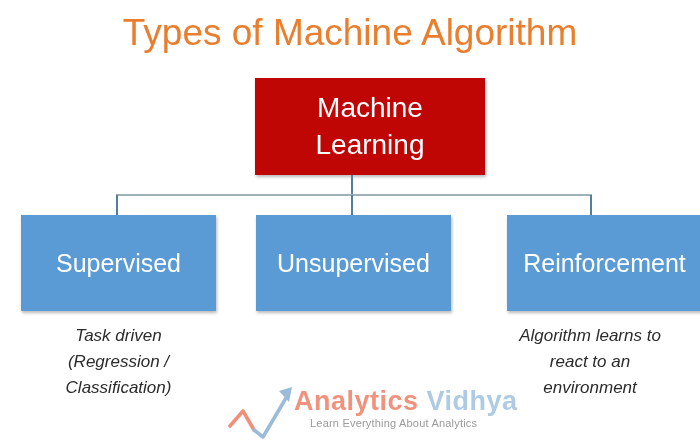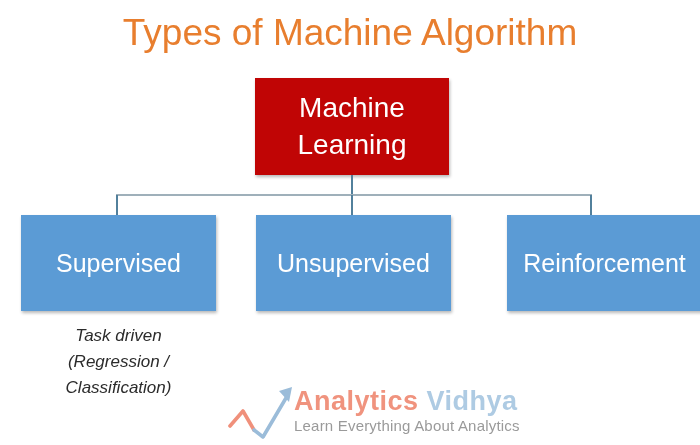--- a/index.html
+++ b/index.html
@@ -34,21 +34,21 @@
   }
   .node{
     position:absolute;
     display:flex;align-items:center;justify-content:center;
     text-align:center;
     color:var(--box-text);
     box-shadow:1px 2px 3px rgba(0,0,0,0.28);
   }
   .node-label{white-space:pre-line;}
   .root-box{
-    left:255px;top:78px;width:194px;height:97px;
+    left:255px;top:78px;width:230px;height:97px;
     background:var(--root-box);
     font-size:28px;line-height:1.32;
   }
   .branch-box{
     top:215px;width:195px;height:96px;
     background:var(--branch-box);
     font-size:25px;
   }
   .branch-0{left:21px;}
   .branch-1{left:256px;}
@@ -75,22 +75,22 @@
   .logo{position:absolute;left:228px;top:384px;width:260px;height:58px;}
   .logo-icon{position:absolute;left:0;top:2px;}
   .logo-name{
     position:absolute;left:66px;top:2px;
     font-size:27px;font-weight:700;letter-spacing:0.5px;
     white-space:nowrap;
   }
   .logo-name .primary{color:var(--logo-primary);margin-top:19px;}
   .logo-name .secondary{color:var(--logo-secondary);}
   .logo-tagline{
-    position:absolute;left:66px;top:33px;
-    font-size:15px;font-weight:400;
+    position:absolute;left:82px;top:33px;
+    font-size:11px;font-weight:400;
     color:var(--logo-tagline);
     white-space:nowrap;letter-spacing:0.2px;
   }
   .icon-salmon{stroke:var(--logo-icon-salmon);stroke-width:3.6;fill:none;stroke-linejoin:round;stroke-linecap:round;}
   .icon-blue{stroke:var(--logo-icon-blue);stroke-width:3.6;fill:none;stroke-linejoin:round;stroke-linecap:round;}
   .icon-arrowhead{fill:var(--logo-icon-blue);stroke:none;}
 </style>
 </head>
 <body>
 
@@ -115,20 +115,23 @@
   <div class="node branch-box branch-1">
     <span class="node-label">Unsupervised</span>
   </div>
   <div class="node branch-box branch-2">
     <span class="node-label">Reinforcement</span>
   </div>
 
   <div class="description desc-0">Task driven
 (Regression /
 Classification)</div>
+  <div class="description desc-2">Algorithm learns to
+react to an
+environment</div>
 
   <div class="logo">
     <svg class="logo-icon" width="70" height="54" viewBox="0 0 70 54">
       <polyline class="icon-salmon" points="2,40 15,25 26,44"></polyline>
       <polyline class="icon-blue" points="26,44 35,51 58,12"></polyline>
       <polygon class="icon-arrowhead" points="64,1 51,5 61,16"></polygon>
     </svg>
     <div class="logo-name">
       <span class="primary">Analytics</span>
       <span class="secondary">Vidhya</span>

